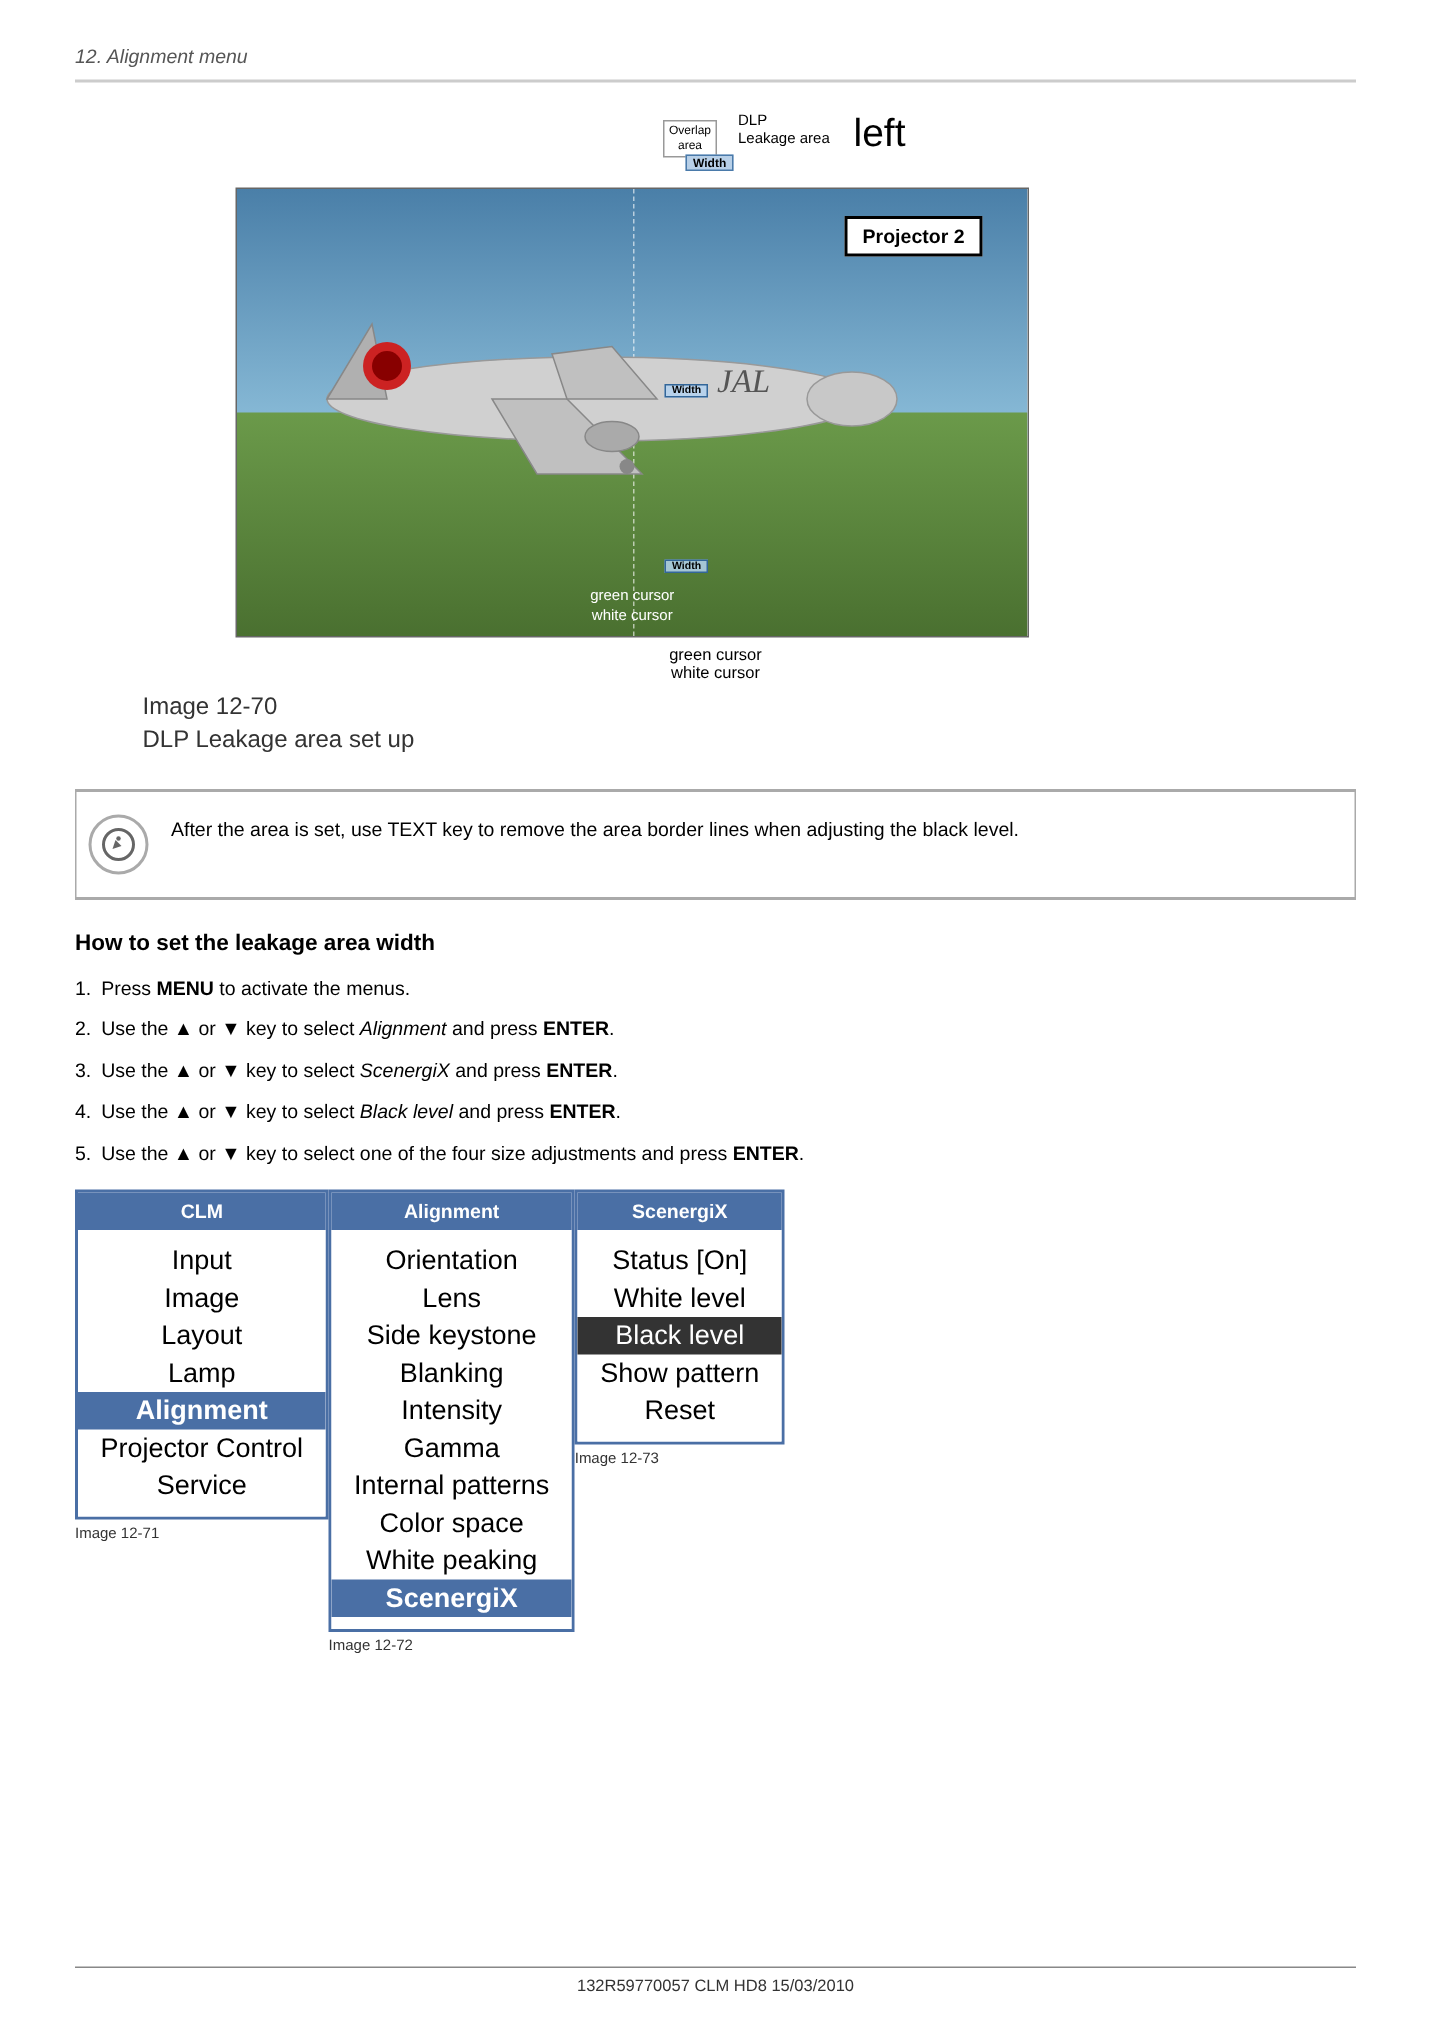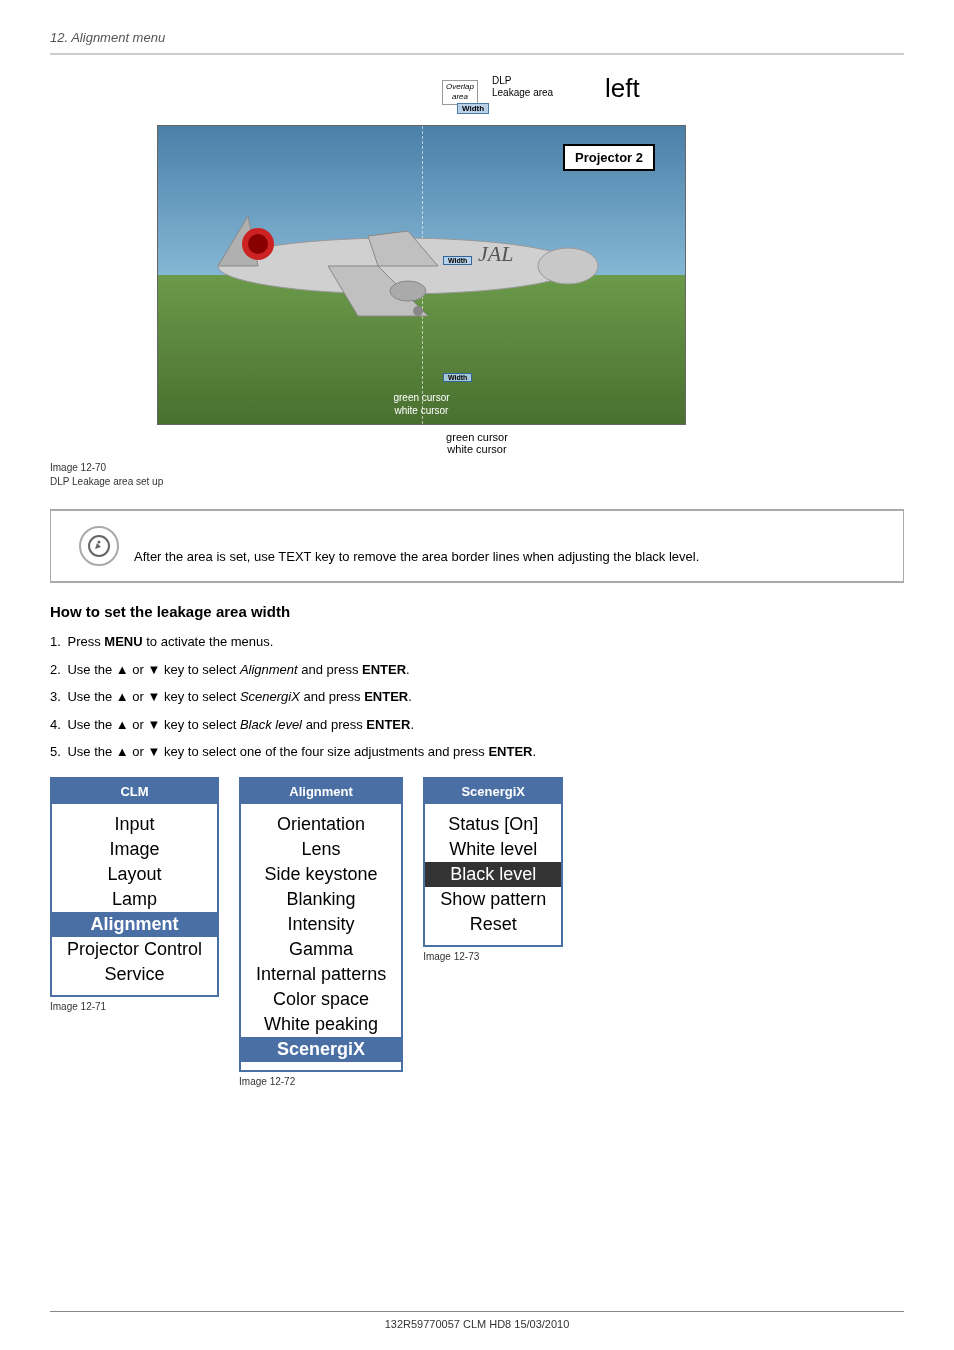--- a/index.html
+++ b/index.html
@@ -30,35 +30,36 @@
     }
 
     
     .diagram-section {
       margin-bottom: 10px;
       position: relative;
     }
 
     
     .image-caption {
-      font-size: 10px;
+      font-size: 16px;
       color: #333;
       margin-top: 6px;
       line-height: 1.4;
+      margin-left: 45px;
     }
 
     
     .info-box {
       border: 1px solid #aaa;
       border-top: 2px solid #aaa;
       border-bottom: 2px solid #aaa;
-      padding: 15px 28px;
+      padding: 15px 8px;
       margin: 20px 0;
       display: flex;
-      align-items: flex-end;
+      align-items: flex-start;
       gap: 15px;
       background: #fff;
     }
 
     .info-icon {
       width: 40px;
       height: 40px;
       border: 2px solid #aaa;
       border-radius: 50%;
       display: flex;
@@ -95,21 +96,20 @@
     }
 
     .steps-list li .step-num {
       font-weight: normal;
       margin-right: 3px;
     }
 
     
     .menu-tables {
       display: flex;
-      gap: 20px;
       margin-top: 15px;
       align-items: flex-start;
     }
 
     .menu-table {
       border: 2px solid #4a6fa5;
       min-width: 130px;
     }
 
     .menu-table-header {
@@ -259,21 +259,21 @@
 
     .dlp-leakage-text {
       position: absolute;
       left: 335px;
       top: 12px;
       font-size: 10px;
     }
 
     .left-big-text {
       position: absolute;
-      left: 448px;
+      left: 412px;
       top: 0px;
       font-size: 26px;
       line-height: 1;
     }
 
     .width-top-box {
       position: absolute;
       left: 300px;
       top: 28px;
       background: #b8d0e8;
@@ -299,21 +299,21 @@
   <div class="page-header">
     <span class="page-header-title">12.  Alignment menu</span>
   </div>
 
   <div class="diagram-section">
 
     <div class="scene-outer">
 
       <div class="top-annotation">
         <div class="overlap-box">
-          <div style="white-space:pre; font-size:8px;font-style:italic;">Overlap
+          <div style="white-space:pre; font-size:8px;">Overlap
 area</div>
         </div>
         <div class="dlp-text">DLP</div>
         <div class="dlp-leakage-text">Leakage area</div>
         <div class="left-big-text">left</div>
 
         <div class="width-top-box">Width</div>
       </div>
 
       <div class="scene">

